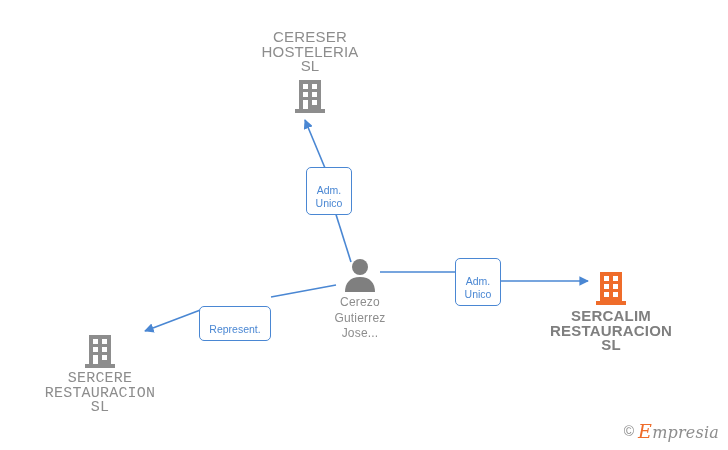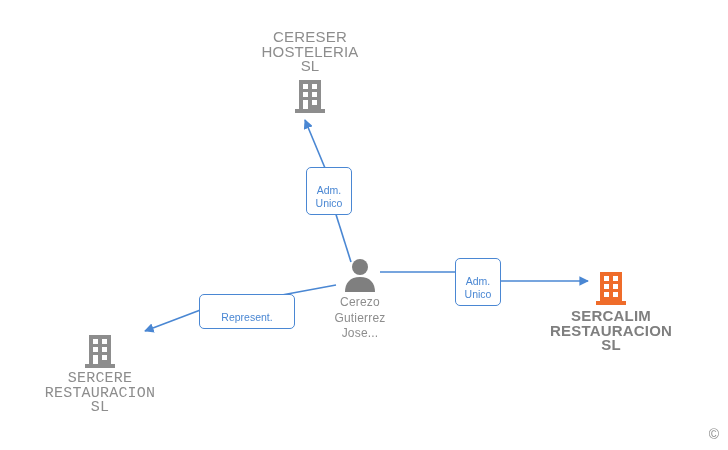--- a/index.html
+++ b/index.html
@@ -194,19 +194,20 @@
 RESTAURACION
 SL</span>
   </div>
 
   <div class="edge-label" style="left:306px; top:167px; width:46px;">Adm.
 Unico</div>
 
   <div class="edge-label" style="left:455px; top:258px; width:46px;">Adm.
 Unico</div>
 
-  <div class="edge-label" style="left:199px; top:294px; width:96px;">Represent.</div>
+  <div class="edge-label" style="left:199px; top:306px; width:72px;">Represent.</div>
 
   <div id="watermark">
     <span class="copy">©</span>
+    <span class="brand"><span class="cap">E</span><span>mpresia</span></span>
   </div>
 
 </div>
 
 </body></html>

